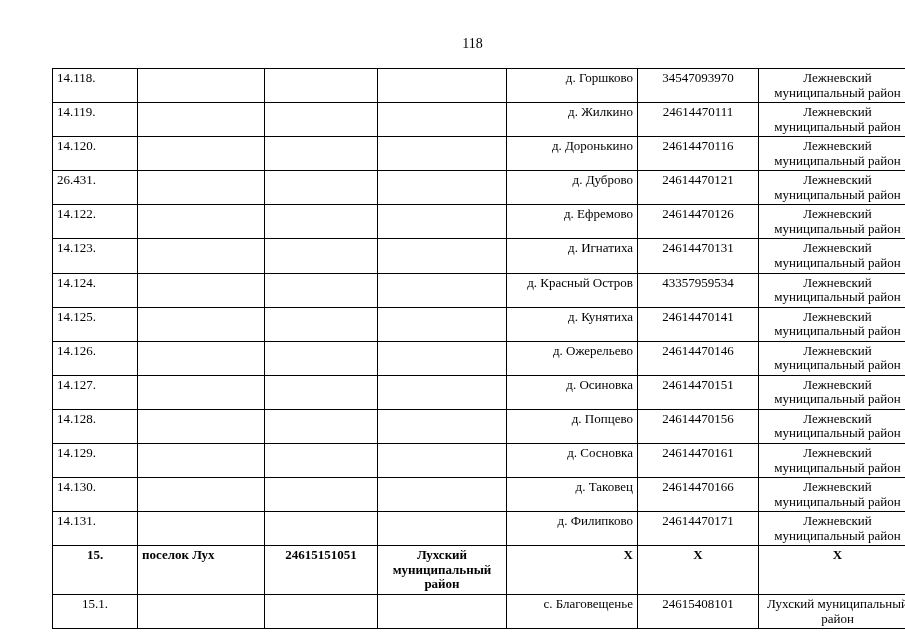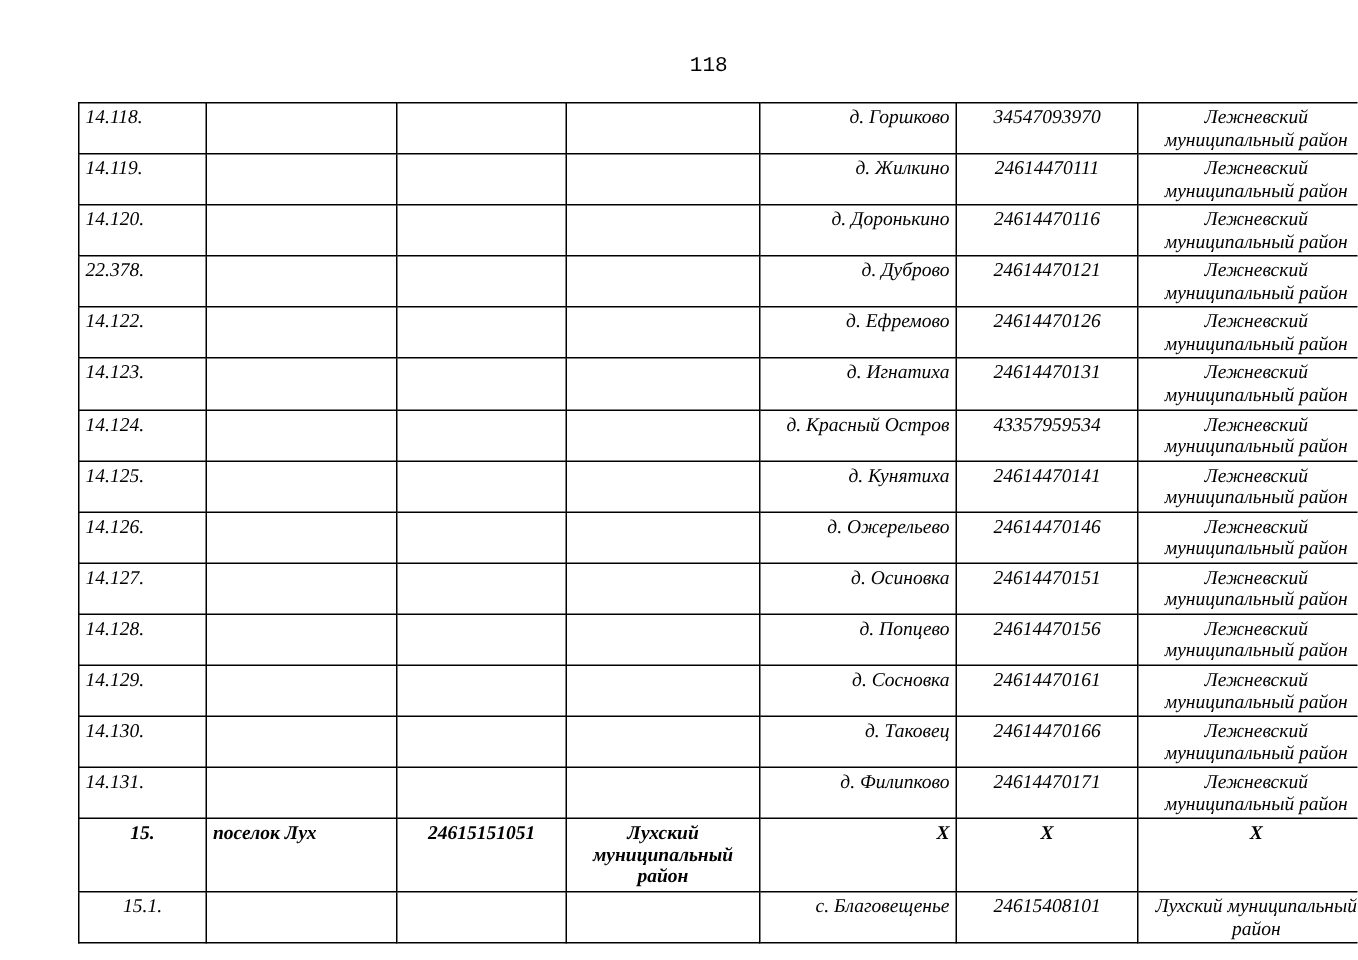--- a/index.html
+++ b/index.html
@@ -17,26 +17,25 @@
   .page {
     width: 905px;
     height: 640px;
     position: relative;
     box-sizing: border-box;
   }
   .page-number {
     text-align: center;
     font-size: 14px;
     padding-top: 36px;
-    font-family: Liberation Mono, monospace;
+    font-family: Liberation Serif, serif;
     padding-left: 40px;
   }
   .table-wrap {
     padding: 16px 28px 0 52px;
-    font-style: italic;
   }
   table.reg {
     border-collapse: collapse;
     width: 801px;
     table-layout: fixed;
     font-size: 13px;
   }
   table.reg td {
     border: 1px solid #000000;
     vertical-align: top;
@@ -93,21 +92,21 @@
           <td class="c-num">14.120.</td>
           <td class="c-name"></td>
           <td class="c-code1"></td>
           <td class="c-district"></td>
           <td class="c-settl">д. Доронькино</td>
           <td class="c-code2">24614470116</td>
           <td class="c-munic">Лежневский муниципальный район</td>
         </tr>
 
         <tr class="row-tall">
-          <td class="c-num">22.378.</td>
+          <td class="c-num">26.431.</td>
           <td class="c-name"></td>
           <td class="c-code1"></td>
           <td class="c-district"></td>
           <td class="c-settl">д. Дуброво</td>
           <td class="c-code2">24614470121</td>
           <td class="c-munic">Лежневский муниципальный район</td>
         </tr>
 
         <tr class="row-tall">
           <td class="c-num">14.122.</td>

